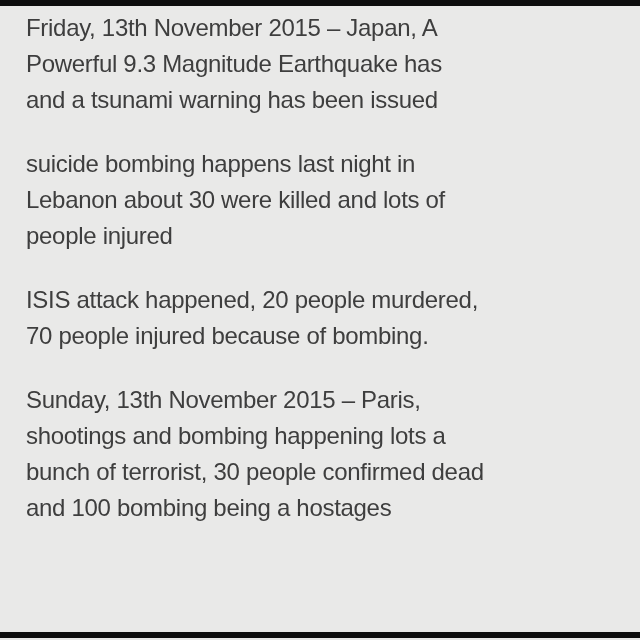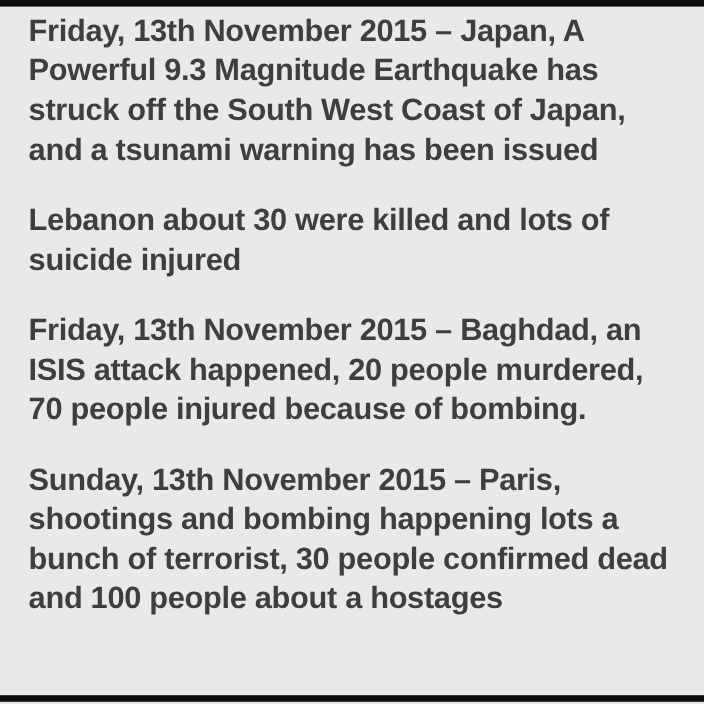--- a/index.html
+++ b/index.html
@@ -31,54 +31,53 @@
   .content {
     position: absolute;
     top: 10px;
     left: 26px;
     right: 8px;
   }
   .paragraph {
     margin-bottom: 28px;
   }
   .line {
-    font-size: 28px;
+    font-size: 24px;
     line-height: 36px;
     letter-spacing: -0.3px;
     white-space: nowrap;
-    font-weight: 700;
+    font-weight: 400;
   }
 </style>
 </head>
 <body>
 
 <div class="letterbox top"></div>
 
 <div class="content">
 
   <div class="paragraph">
     <div class="line">Friday, 13th November 2015 – Japan, A</div>
     <div class="line">Powerful 9.3 Magnitude Earthquake has</div>
-    <div class="line">struck off the South West Coast of Japan,</div>
     <div class="line">and a tsunami warning has been issued</div>
   </div>
 
   <div class="paragraph">
+    <div class="line">suicide bombing happens last night in</div>
     <div class="line">Lebanon about 30 were killed and lots of</div>
-    <div class="line">suicide injured</div>
+    <div class="line">people injured</div>
   </div>
 
   <div class="paragraph">
-    <div class="line">Friday, 13th November 2015 – Baghdad, an</div>
     <div class="line">ISIS attack happened, 20 people murdered,</div>
     <div class="line">70 people injured because of bombing.</div>
   </div>
 
   <div class="paragraph">
     <div class="line">Sunday, 13th November 2015 – Paris,</div>
     <div class="line">shootings and bombing happening lots a</div>
     <div class="line">bunch of terrorist, 30 people confirmed dead</div>
-    <div class="line">and 100 people about a hostages</div>
+    <div class="line">and 100 bombing being a hostages</div>
   </div>
 
 </div>
 
 <div class="letterbox bottom"></div>
 
 </body></html>

